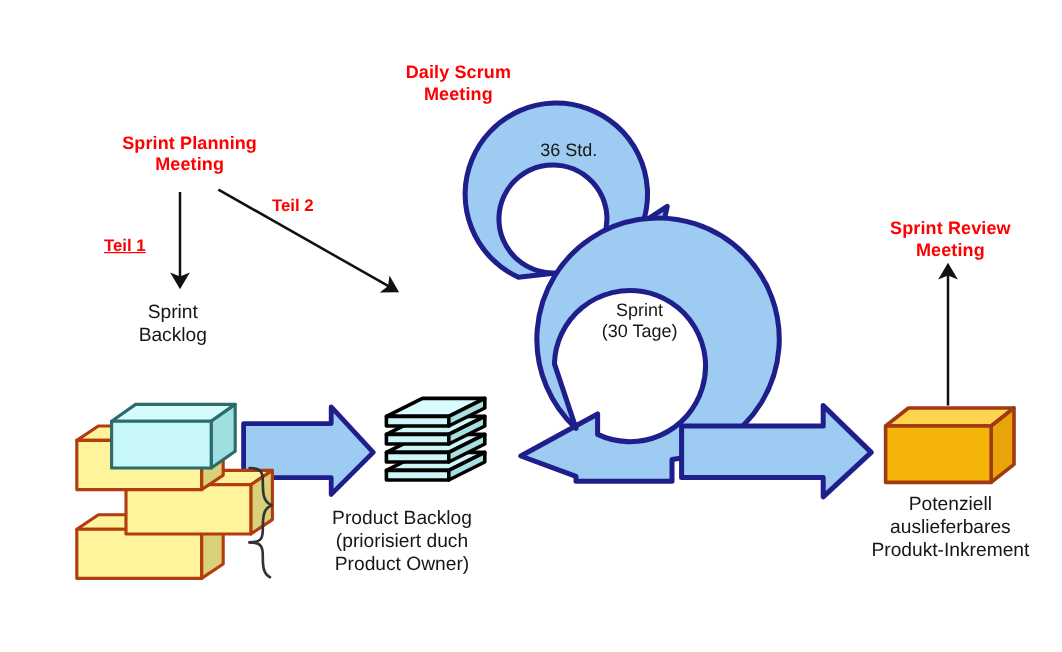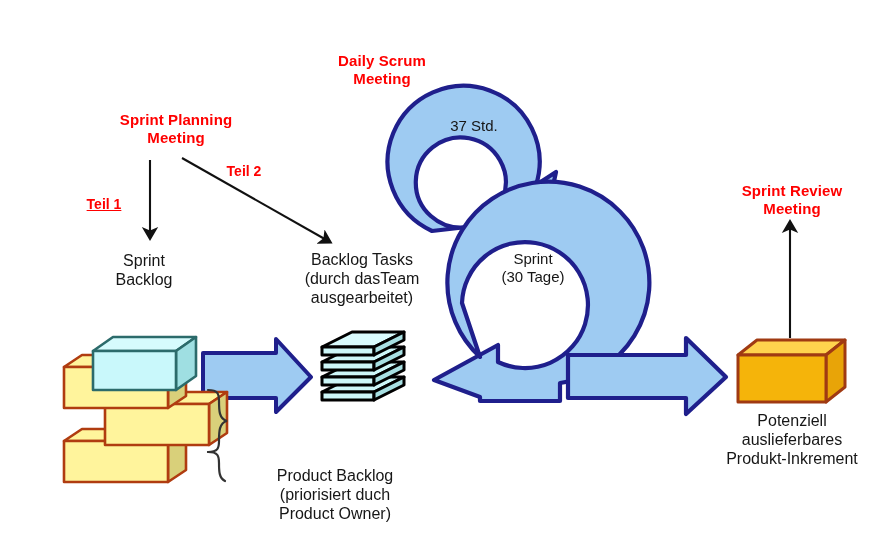--- a/index.html
+++ b/index.html
@@ -158,44 +158,41 @@
     <g>
       <path d="M738 355 L757 340 L845 340 L826 355 Z" fill="#ffd34d" stroke="#a03a12" stroke-width="3" stroke-linejoin="round"></path>
       <path d="M826 355 L845 340 L845 387 L826 402 Z" fill="#e8a408" stroke="#a03a12" stroke-width="3" stroke-linejoin="round"></path>
       <rect x="738" y="355" width="88" height="47" fill="#f5b40a" stroke="#a03a12" stroke-width="3" stroke-linejoin="round"></rect>
     </g>
   </svg>
 
   <div class="lbl lbl-red" style="left:292px;top:52px;width:180px;">Daily Scrum
 Meeting</div>
 
-  <div class="lbl lbl-red" style="left:86px;top:111px;width:180px;">Sprint Planning
+  <div class="lbl lbl-red" style="left:68px;top:111px;width:180px;">Sprint Planning
 Meeting</div>
 
   <div class="lbl lbl-red" style="left:702px;top:182px;width:180px;">Sprint Review
 Meeting</div>
 
   <div class="lbl teil" style="left:74px;top:196px;width:60px;text-decoration:underline;">Teil 1</div>
 
   <div class="lbl teil" style="left:214px;top:163px;width:60px;">Teil 2</div>
 
   <div class="lbl lbl-black" style="left:74px;top:252px;width:140px;">Sprint
 Backlog</div>
 
-  <div class="lbl lbl-black" style="left:262px;top:251px;width:200px;">Backlog Tasks
-(durch dasTeam
-ausgearbeitet)</div>
 
-  <div class="lbl lbl-black" style="left:232px;top:424px;width:206px;margin-top:43px;">Product Backlog
+  <div class="lbl lbl-black" style="left:232px;top:424px;width:206px;">Product Backlog
 (priorisiert duch
 Product Owner)</div>
 
   <div class="lbl lbl-black" style="left:692px;top:412px;width:200px;">Potenziell
 auslieferbares
 Produkt-Inkrement</div>
 
-  <div class="lbl lbl-inner" style="left:419px;top:117px;width:110px;">37 Std.</div>
+  <div class="lbl lbl-inner" style="left:419px;top:117px;width:110px;">36 Std.</div>
 
   <div class="lbl lbl-inner" style="left:468px;top:250px;width:130px;">Sprint
 (30 Tage)</div>
 
 
 </div>
 
 </body></html>

